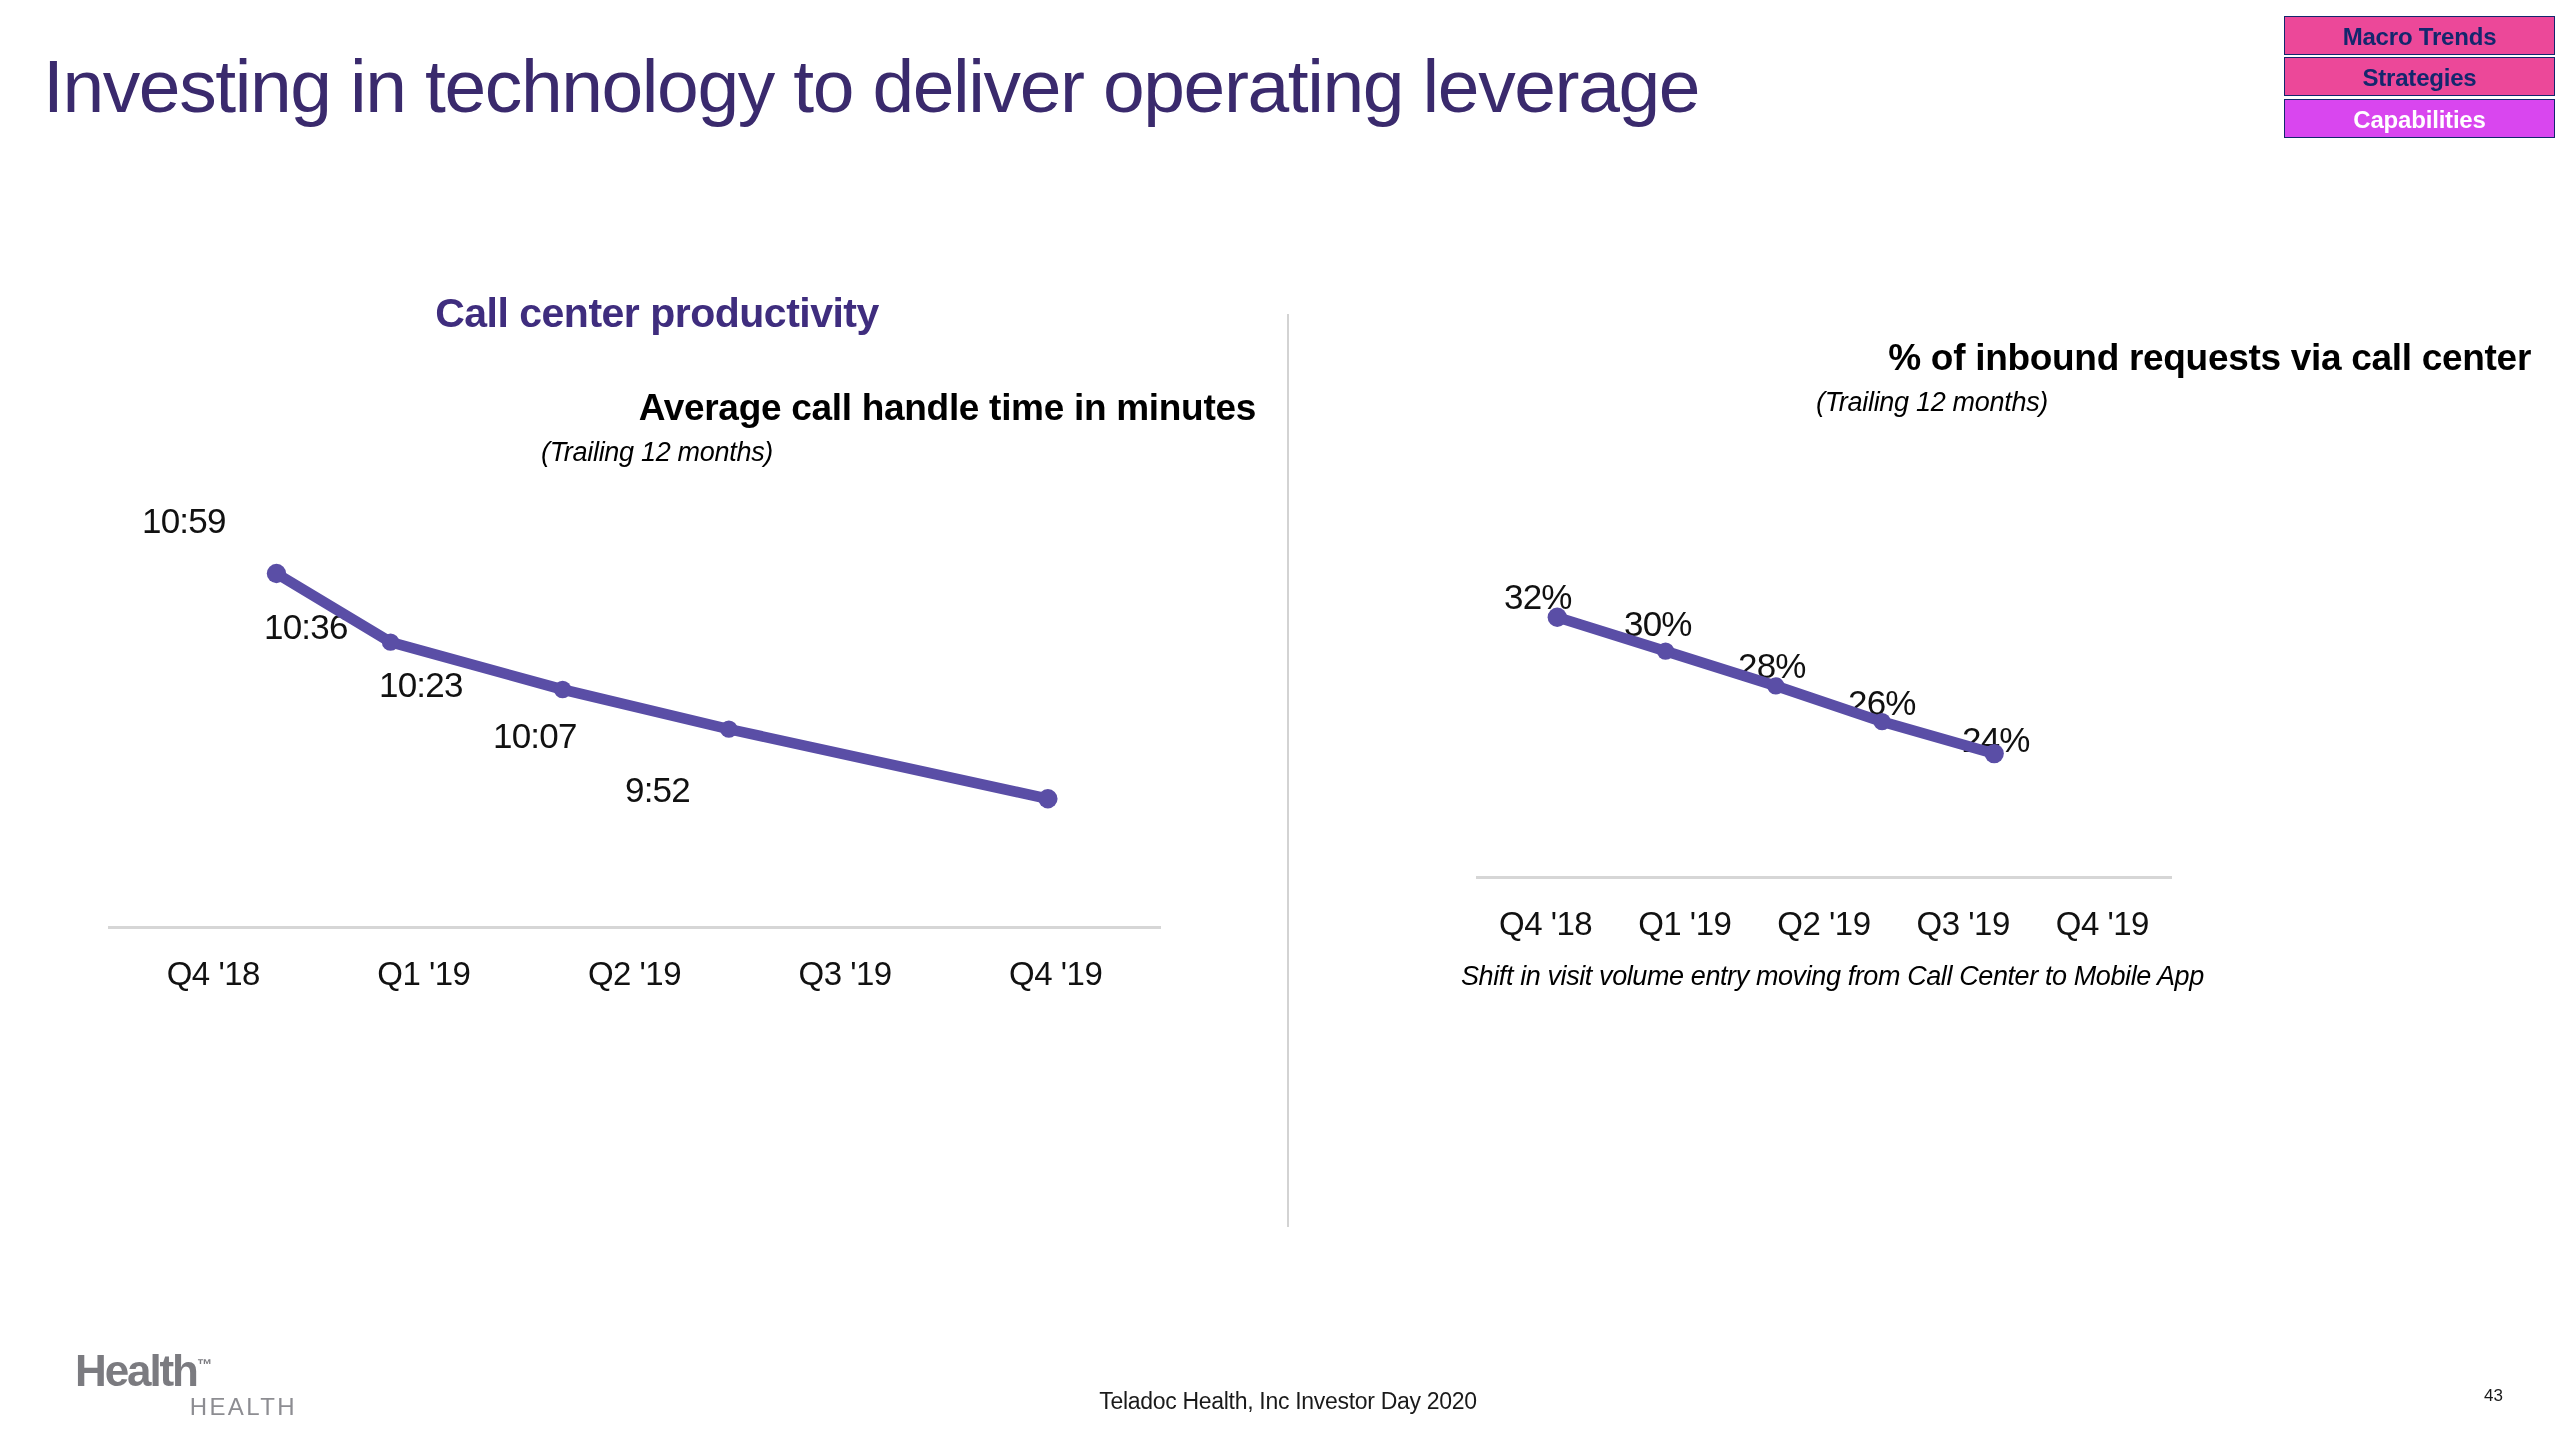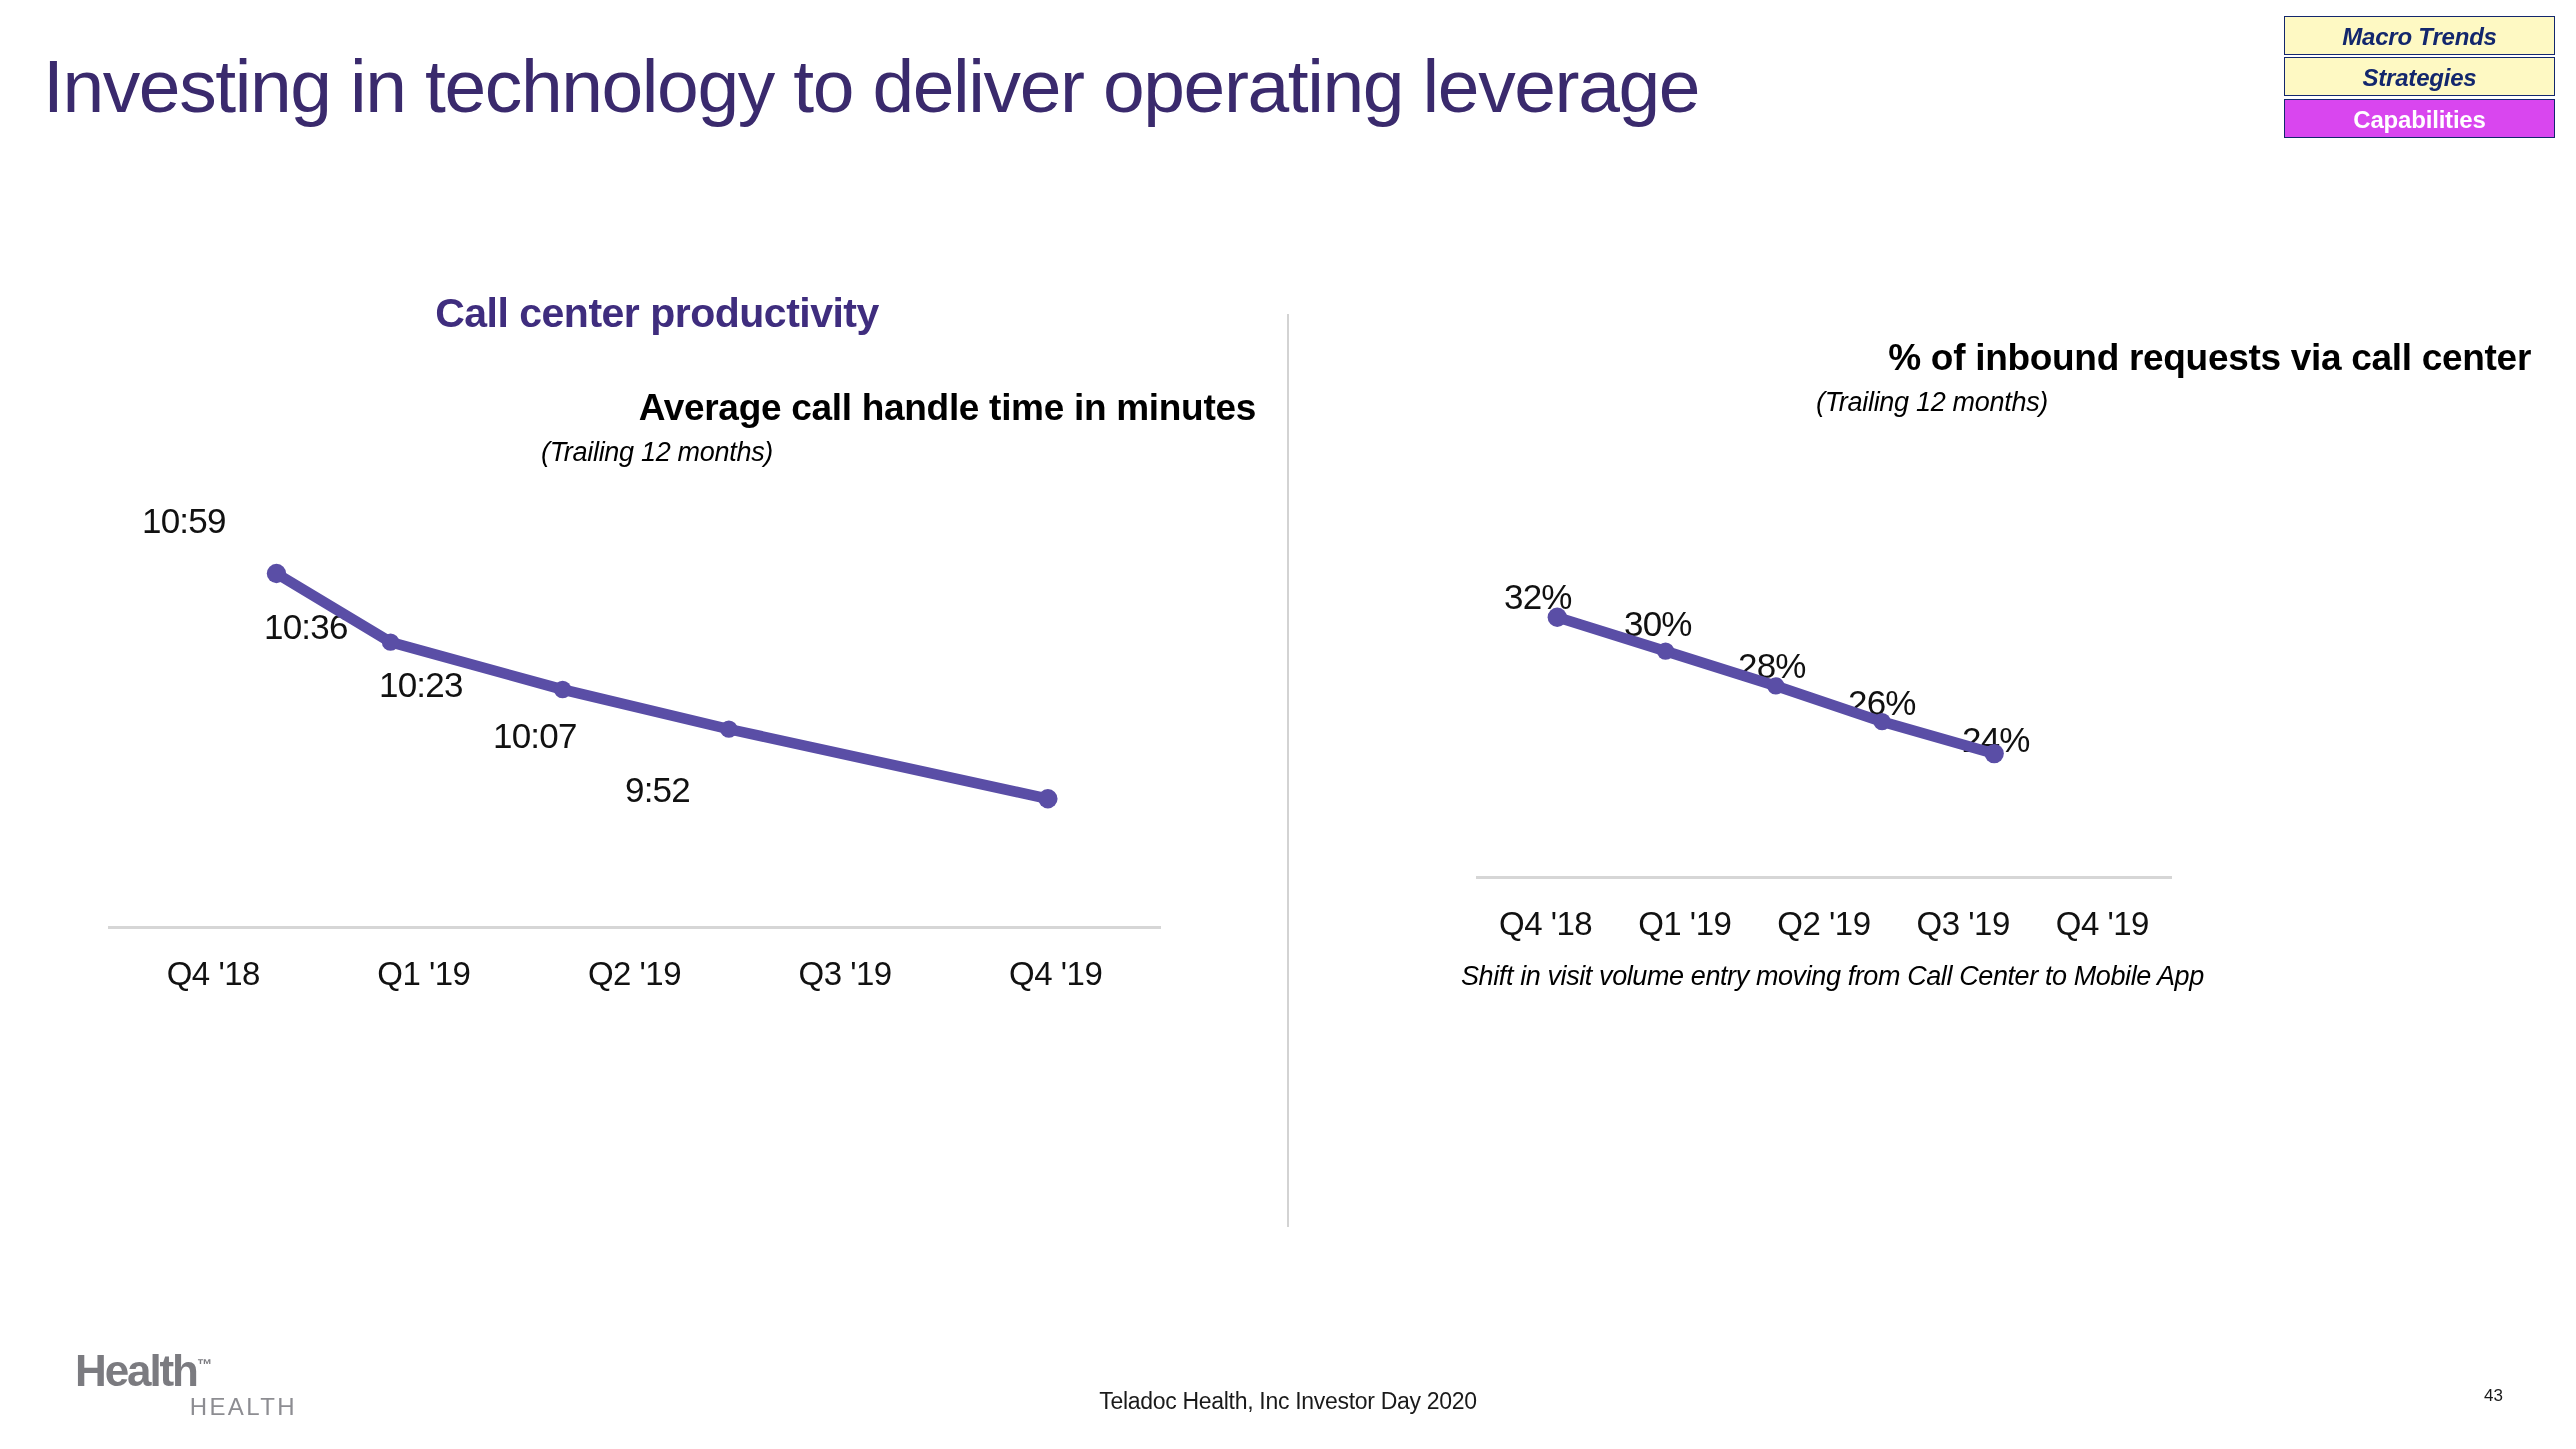--- a/index.html
+++ b/index.html
@@ -34,24 +34,23 @@
   .nav-chip {
     height: 39px;
     line-height: 39px;
     text-align: center;
     font-size: 24px;
     font-weight: bold;
     letter-spacing: -0.2px;
     box-sizing: border-box;
   }
   .nav-chip.inactive {
-    background: #fef9c3;
+    background: #ec4899;
     border: 1.9px solid #13276d;
     color: #13276d;
-    font-style: italic;
   }
   .nav-chip.active {
     background: #d946ef;
     border: 1.9px solid #13276d;
     color: #ffffff;
   }
 
   
   .slide-title {
     position: absolute;

